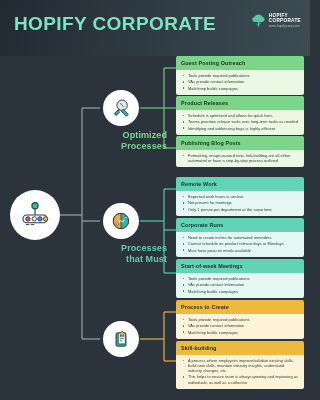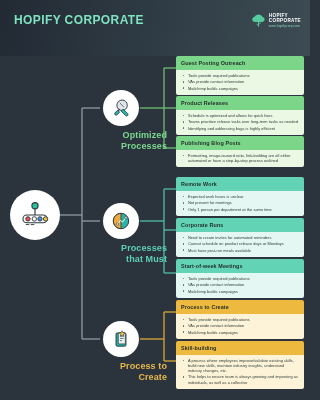--- a/index.html
+++ b/index.html
@@ -12,21 +12,21 @@
   }
 
   
   #header {
     position:absolute; left:0; top:0; width:310px; height:56px;
     background:linear-gradient(100deg,#222a34 0%,#2e3a43 45%,#3d4c54 100%);
     overflow:hidden;
   }
   #title-line1 {
     position:absolute; left:14px; top:13px;
-    font-size:12px; font-weight:bold; letter-spacing:.4px;
+    font-size:19px; font-weight:bold; letter-spacing:.4px;
     color:#7fe3c0; white-space:nowrap;
   }
   #title-line2 {
     position:absolute; left:14px; top:31px;
     font-size:15.5px; font-weight:bold; letter-spacing:.4px;
     color:#ffffff; white-space:nowrap;
   }
   #logo-block { position:absolute; right:9px; top:13px; display:flex; align-items:flex-start; gap:3px; }
   #logo-mark { width:15px; height:15px; flex:0 0 auto; }
   #logo-text { display:flex; flex-direction:column; line-height:1.08; padding-top:1px; }
@@ -182,24 +182,20 @@
   </div>
 
   <div class="node branch-node" id="node-crt">
     <svg viewBox="0 0 40 40">
       <rect x="11" y="9" width="18" height="24" rx="2" fill="#2bb5a8" stroke="#2f3a42" stroke-width="1.8"></rect>
       <rect x="15" y="9" width="13" height="20" rx="1.5" fill="#e8f4f2" stroke="#2f3a42" stroke-width="1.4"></rect>
       <path d="M18 15h7M18 19h7M18 23h4" stroke="#2f3a42" stroke-width="1.2"></path>
       <path d="M22 5 l1.6 3.3 3.6.5-2.6 2.5.6 3.6-3.2-1.7-3.2 1.7.6-3.6-2.6-2.5 3.6-.5z" fill="#f0c13b" stroke="#2f3a42" stroke-width="1.1"></path>
     </svg>
   </div>
-  <div class="branch-label" id="label-crt">
-    <span>Process to</span><br>
-    <span>Create</span>
-  </div>
 
   <div class="card g" style="top:0px">
     <div class="card-title">Guest Posting Outreach</div>
     <div class="card-body">
       <ul>
         <li>Tools provide required publications</li>
         <li>VAs provide contact information</li>
         <li>Mailchimp builds campaigns</li>
       </ul>
     </div>

